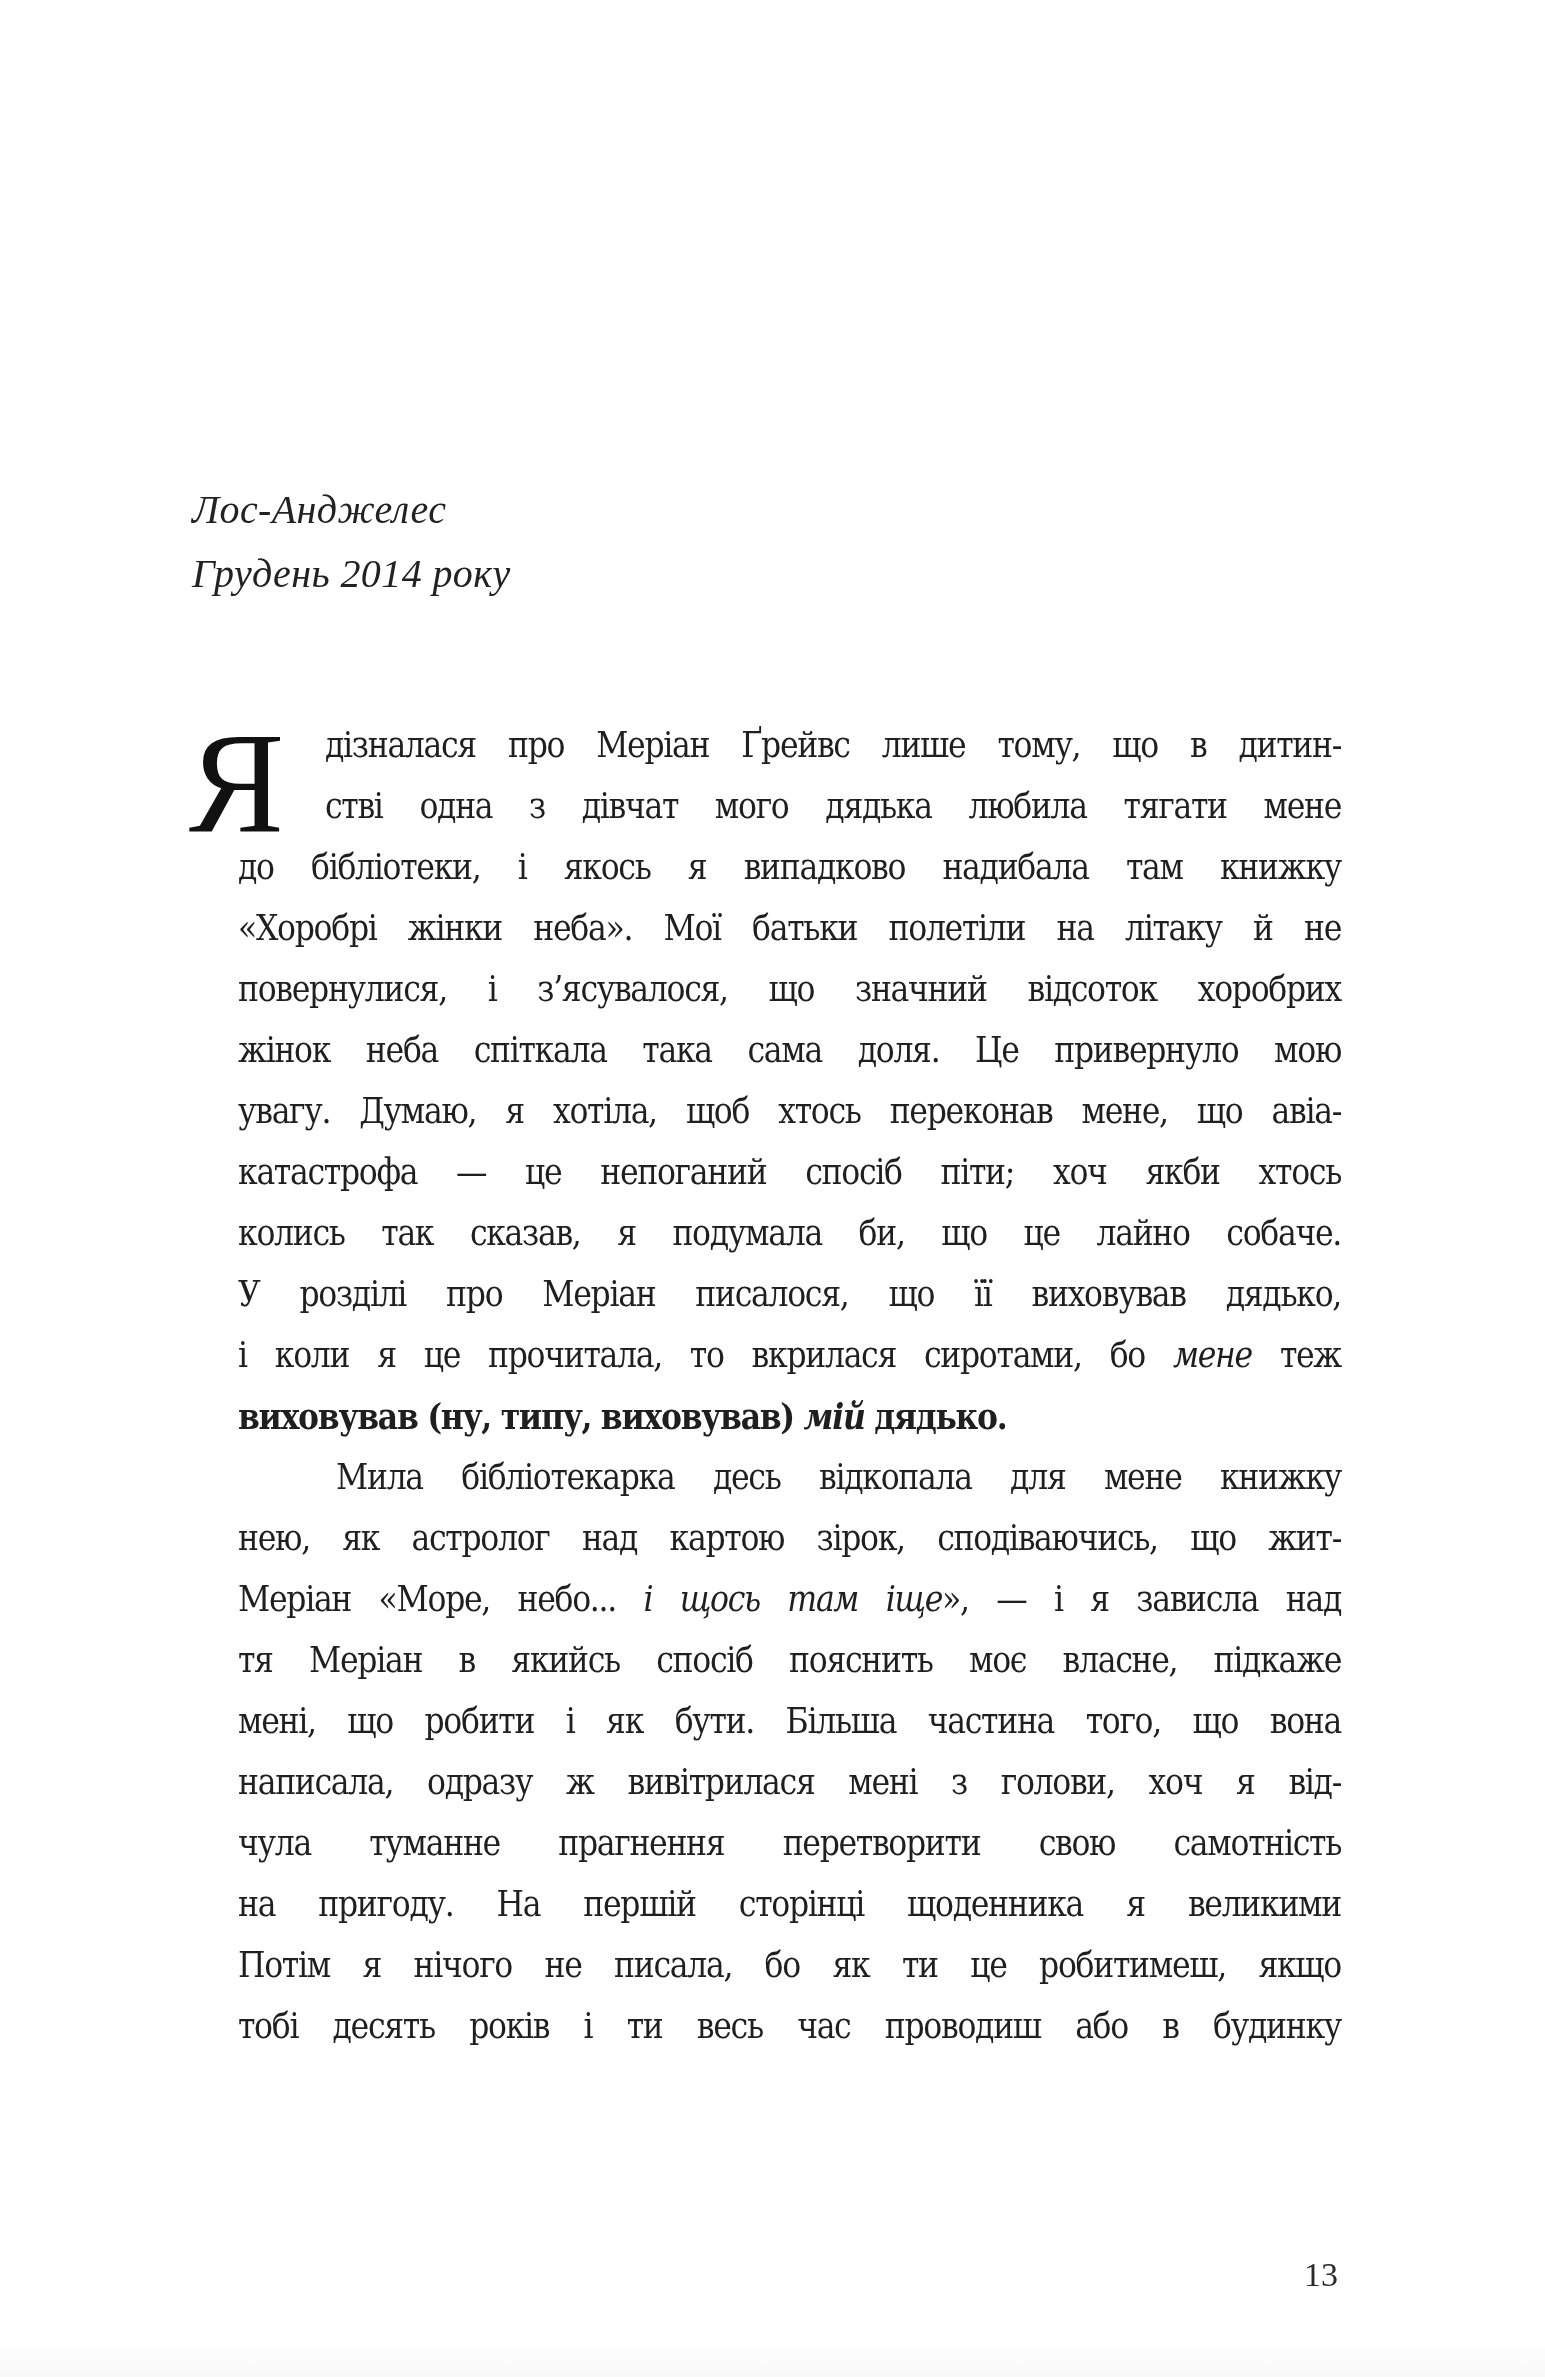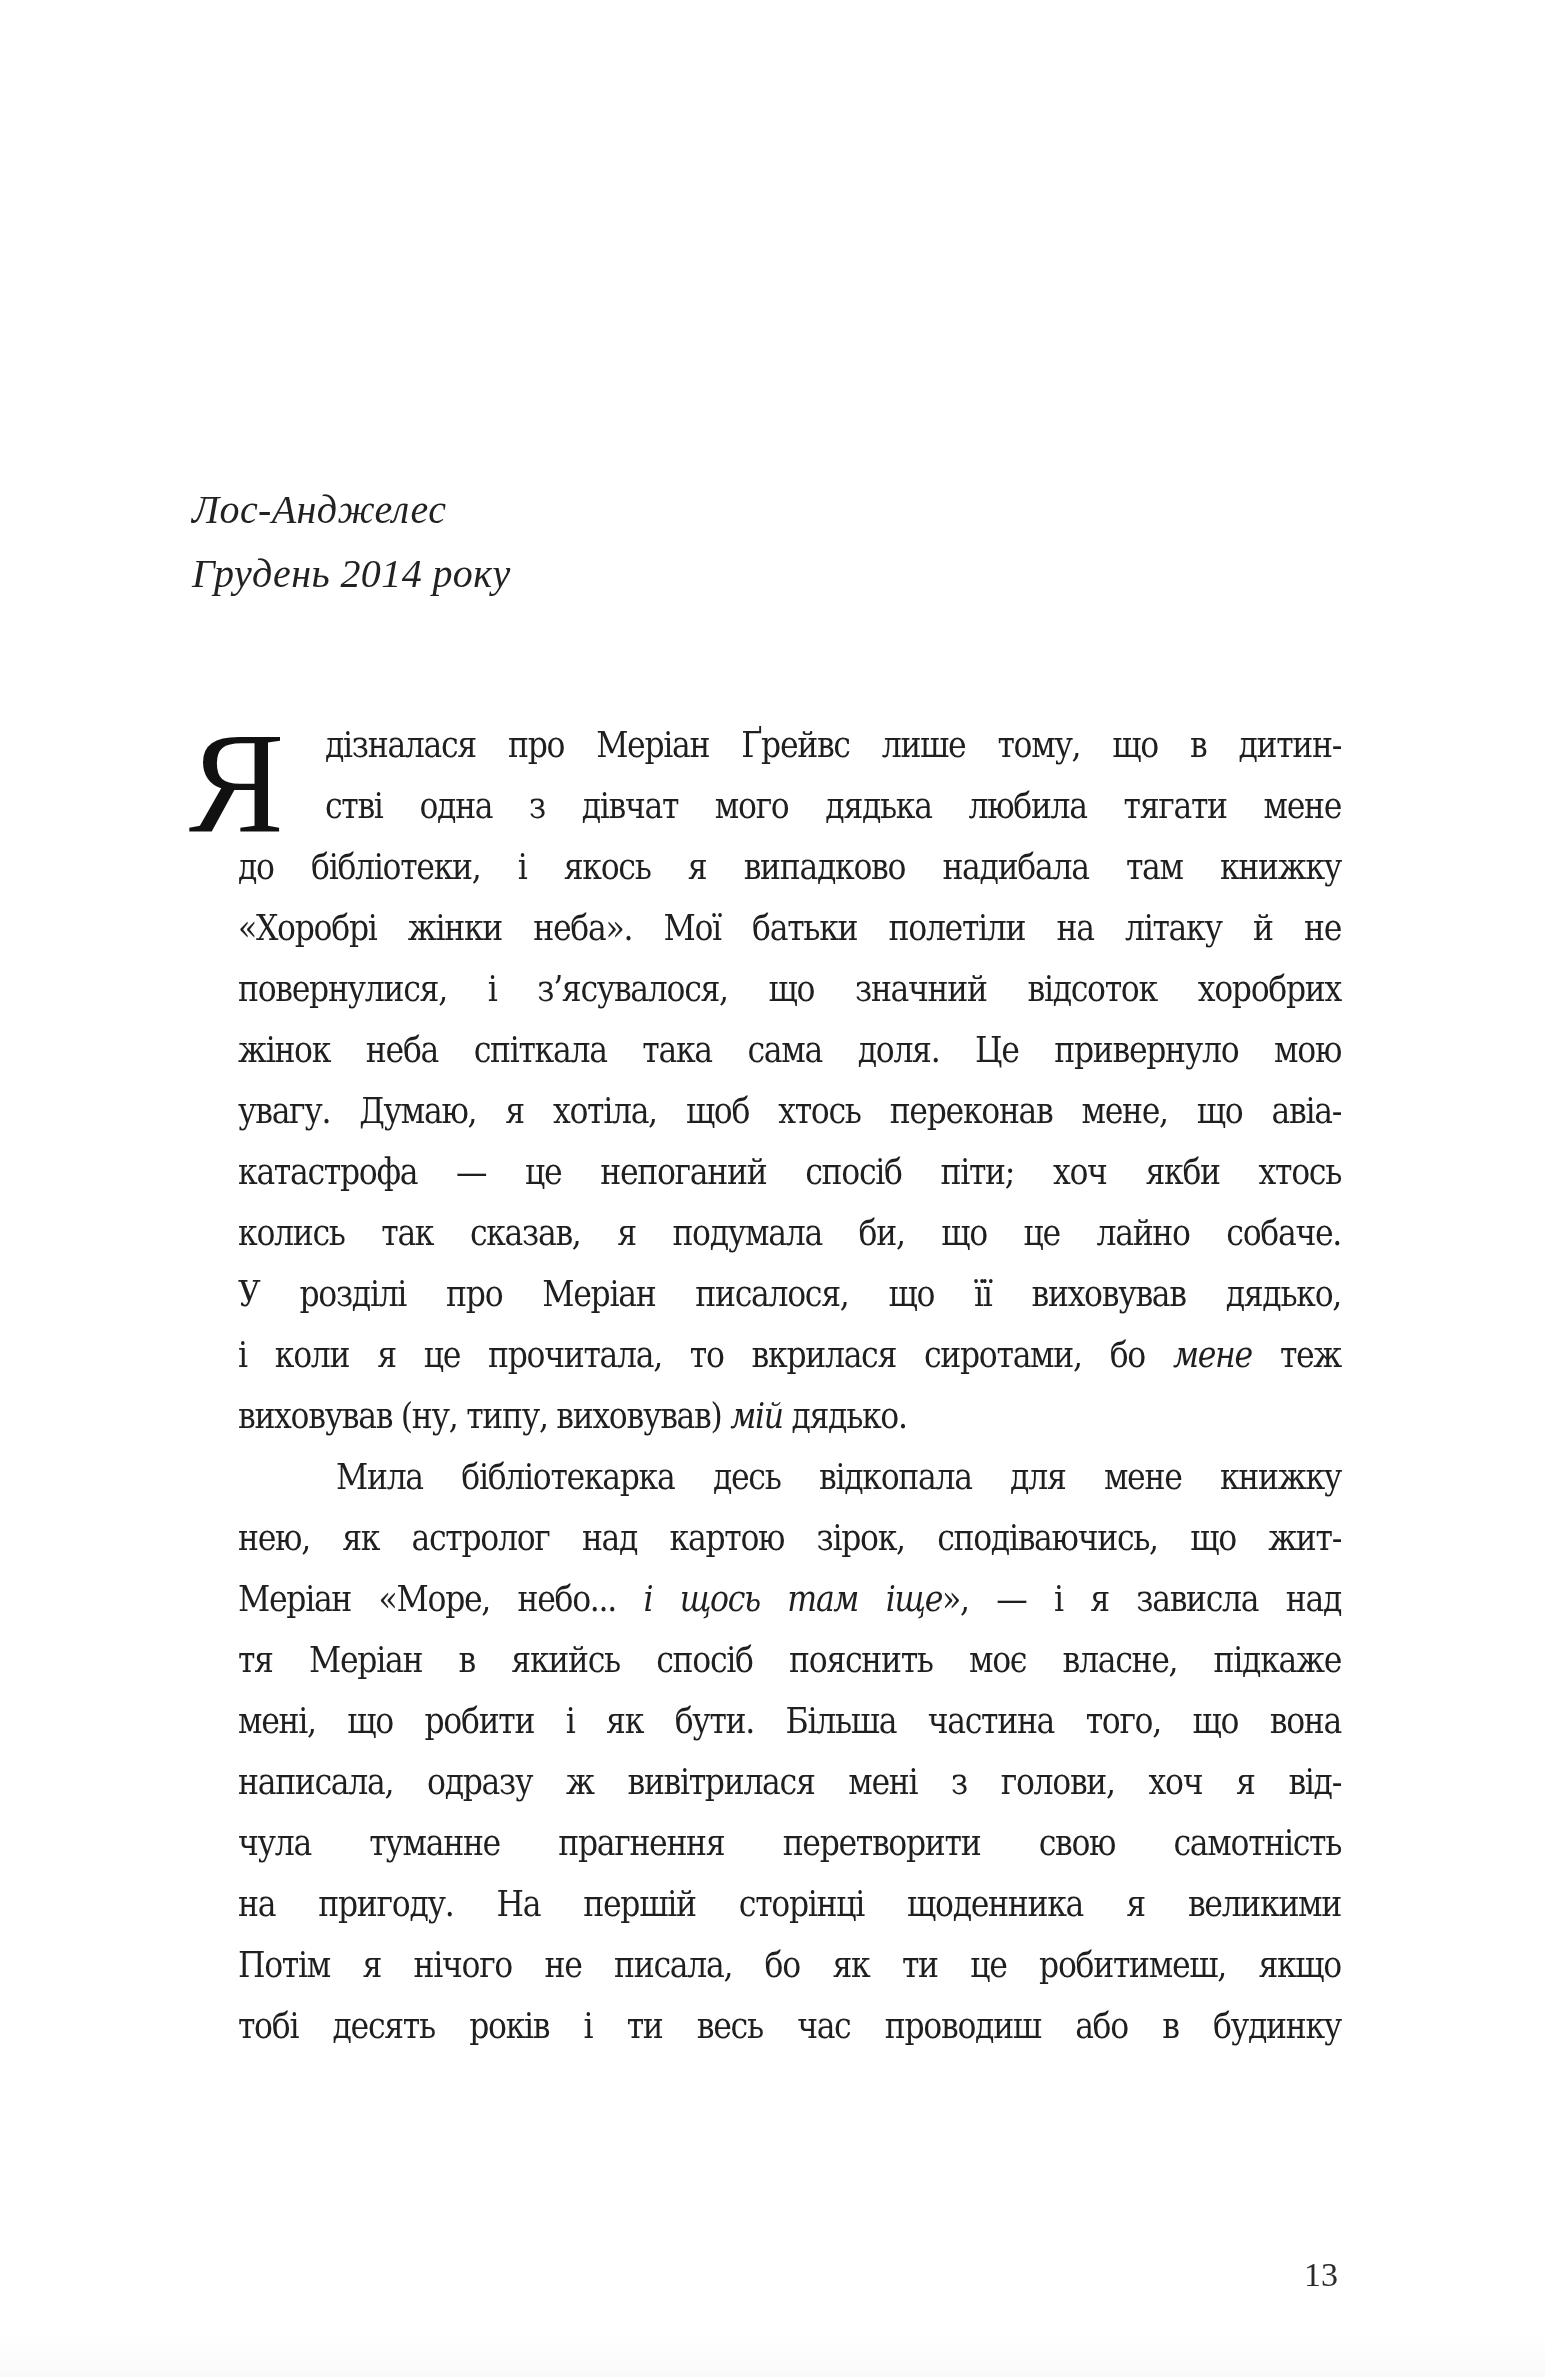--- a/index.html
+++ b/index.html
@@ -49,20 +49,21 @@
       letter-spacing: -1.3px;
       text-align: justify;
       text-align-last: justify;
       white-space: nowrap;
       overflow: visible;
       color: #1f1f1f;
       margin-left: 46px;
     }
     .line.last {
       text-align-last: left;
+      font-weight: bold;
     }
     .line.indented {
       padding-left: 98px;
     }
     .line.with-dropcap {
       padding-left: 87px;
     }
     .dropcap {
       position: absolute;
       left: -3.2px;

